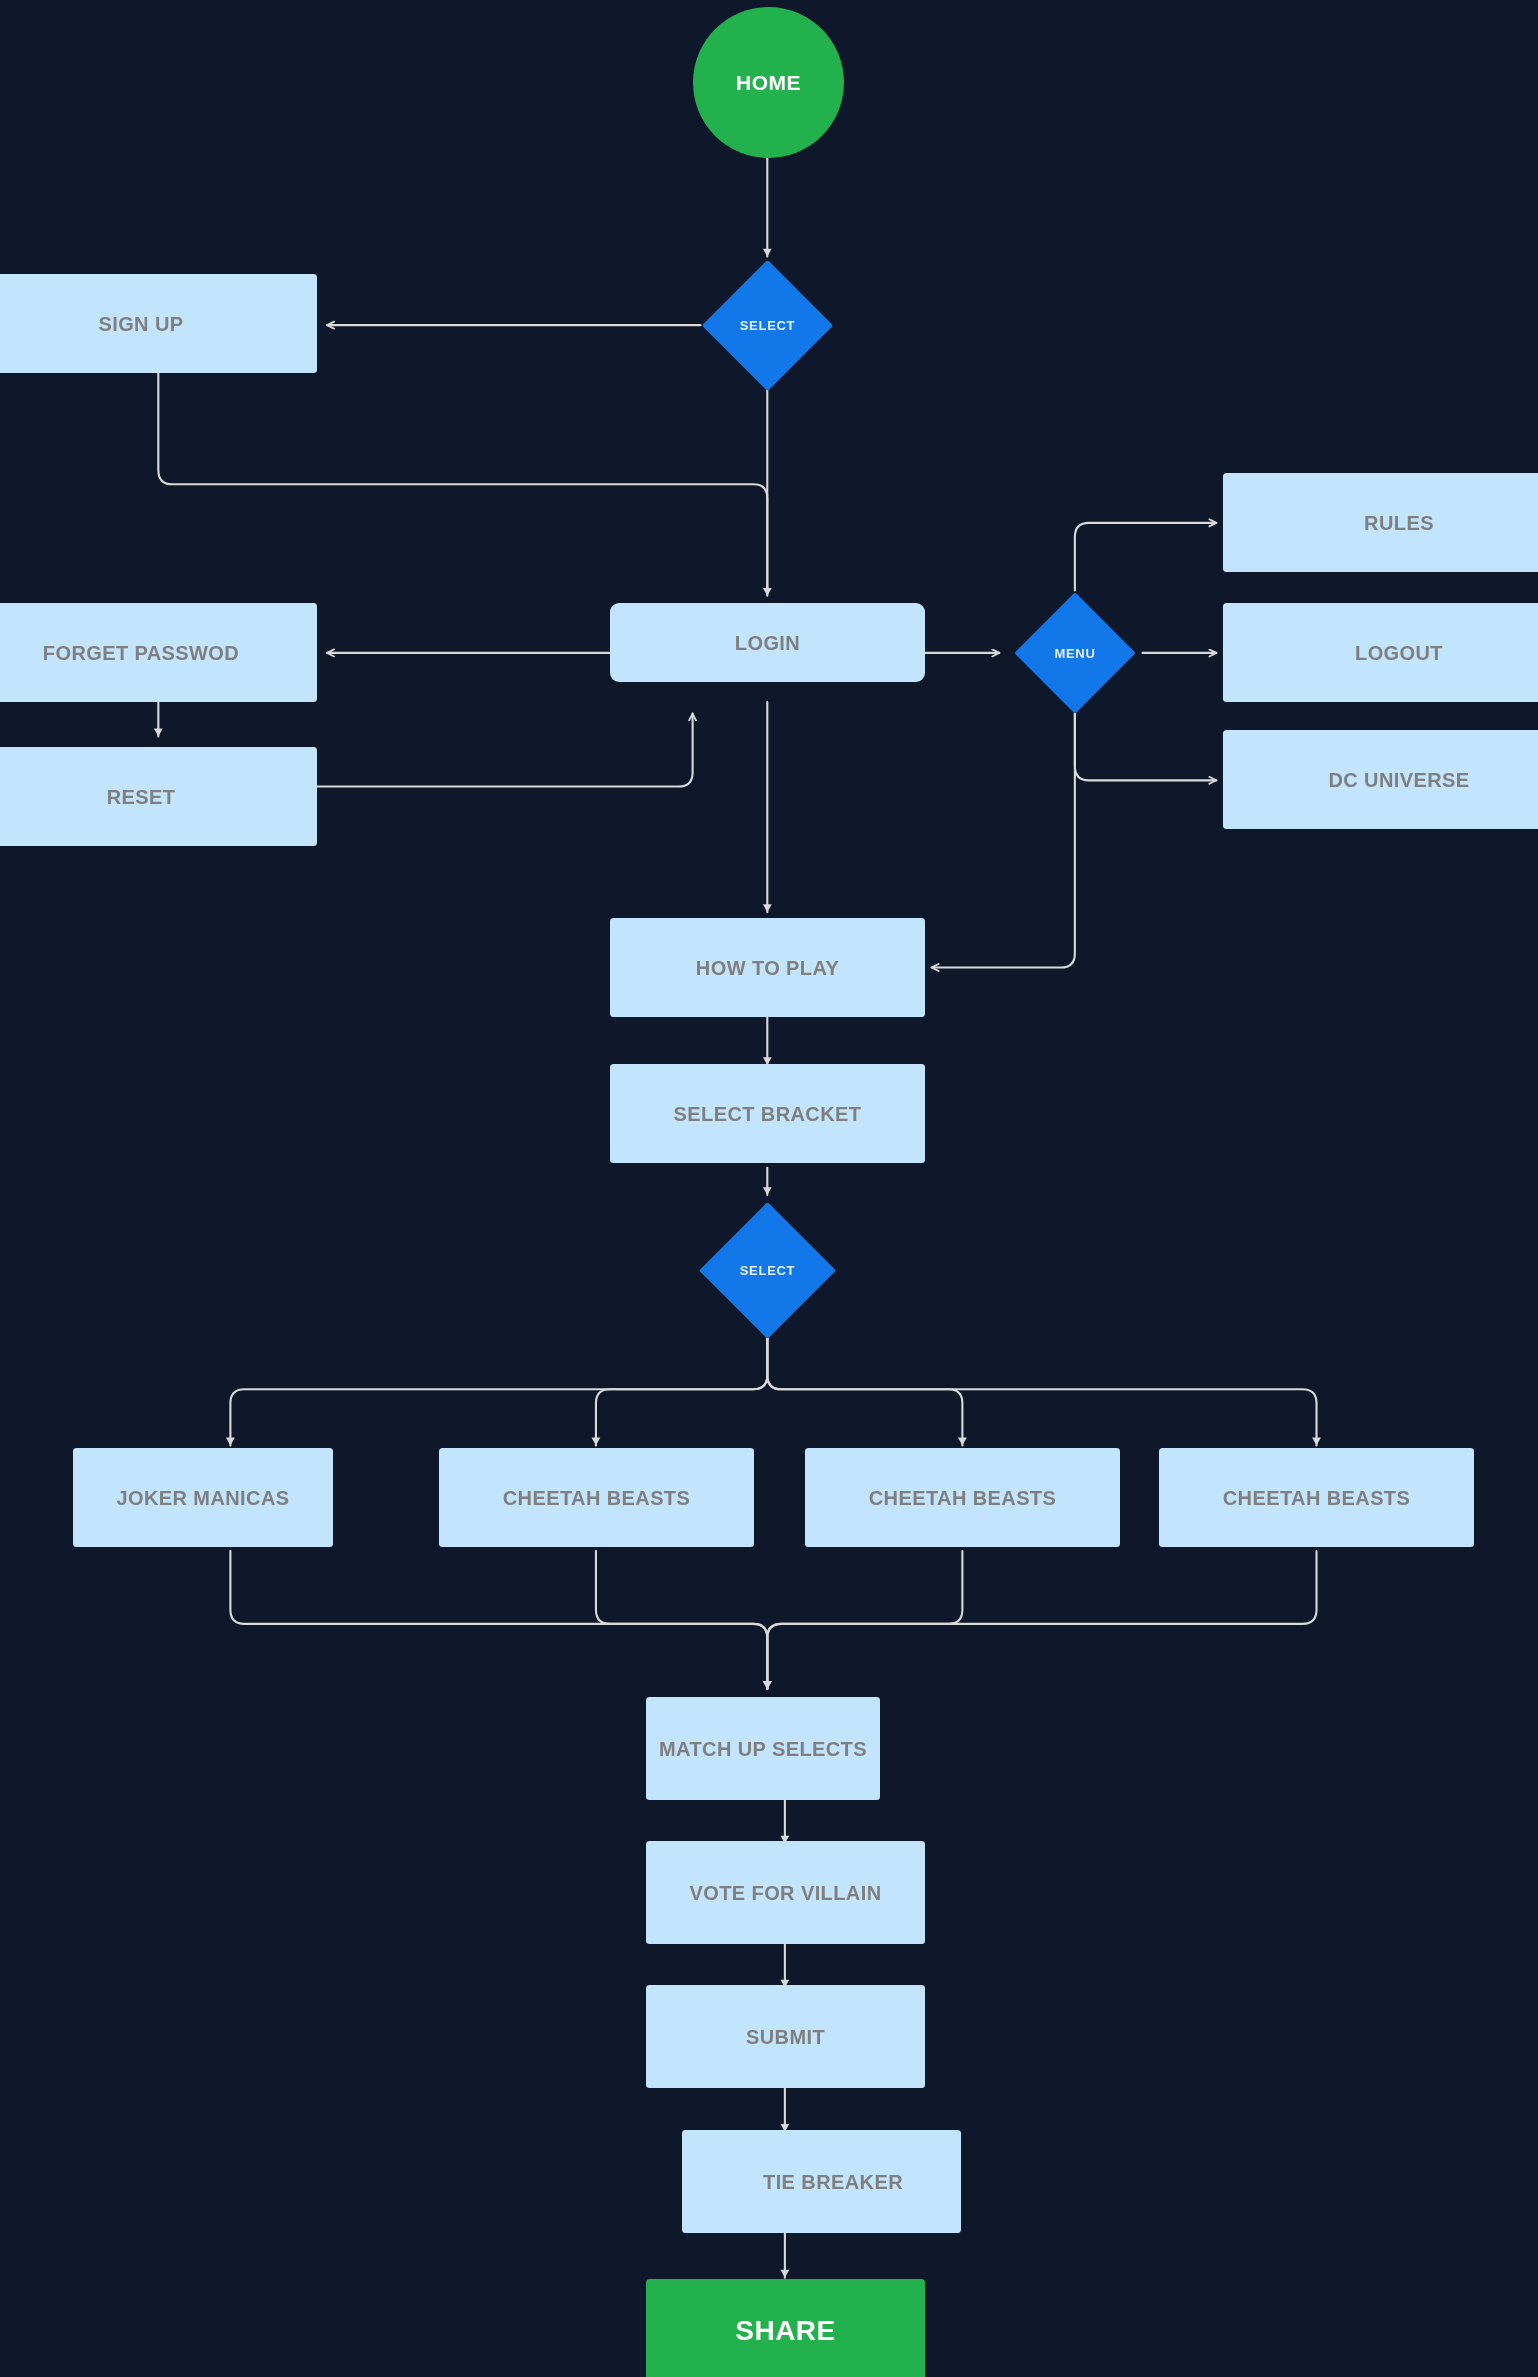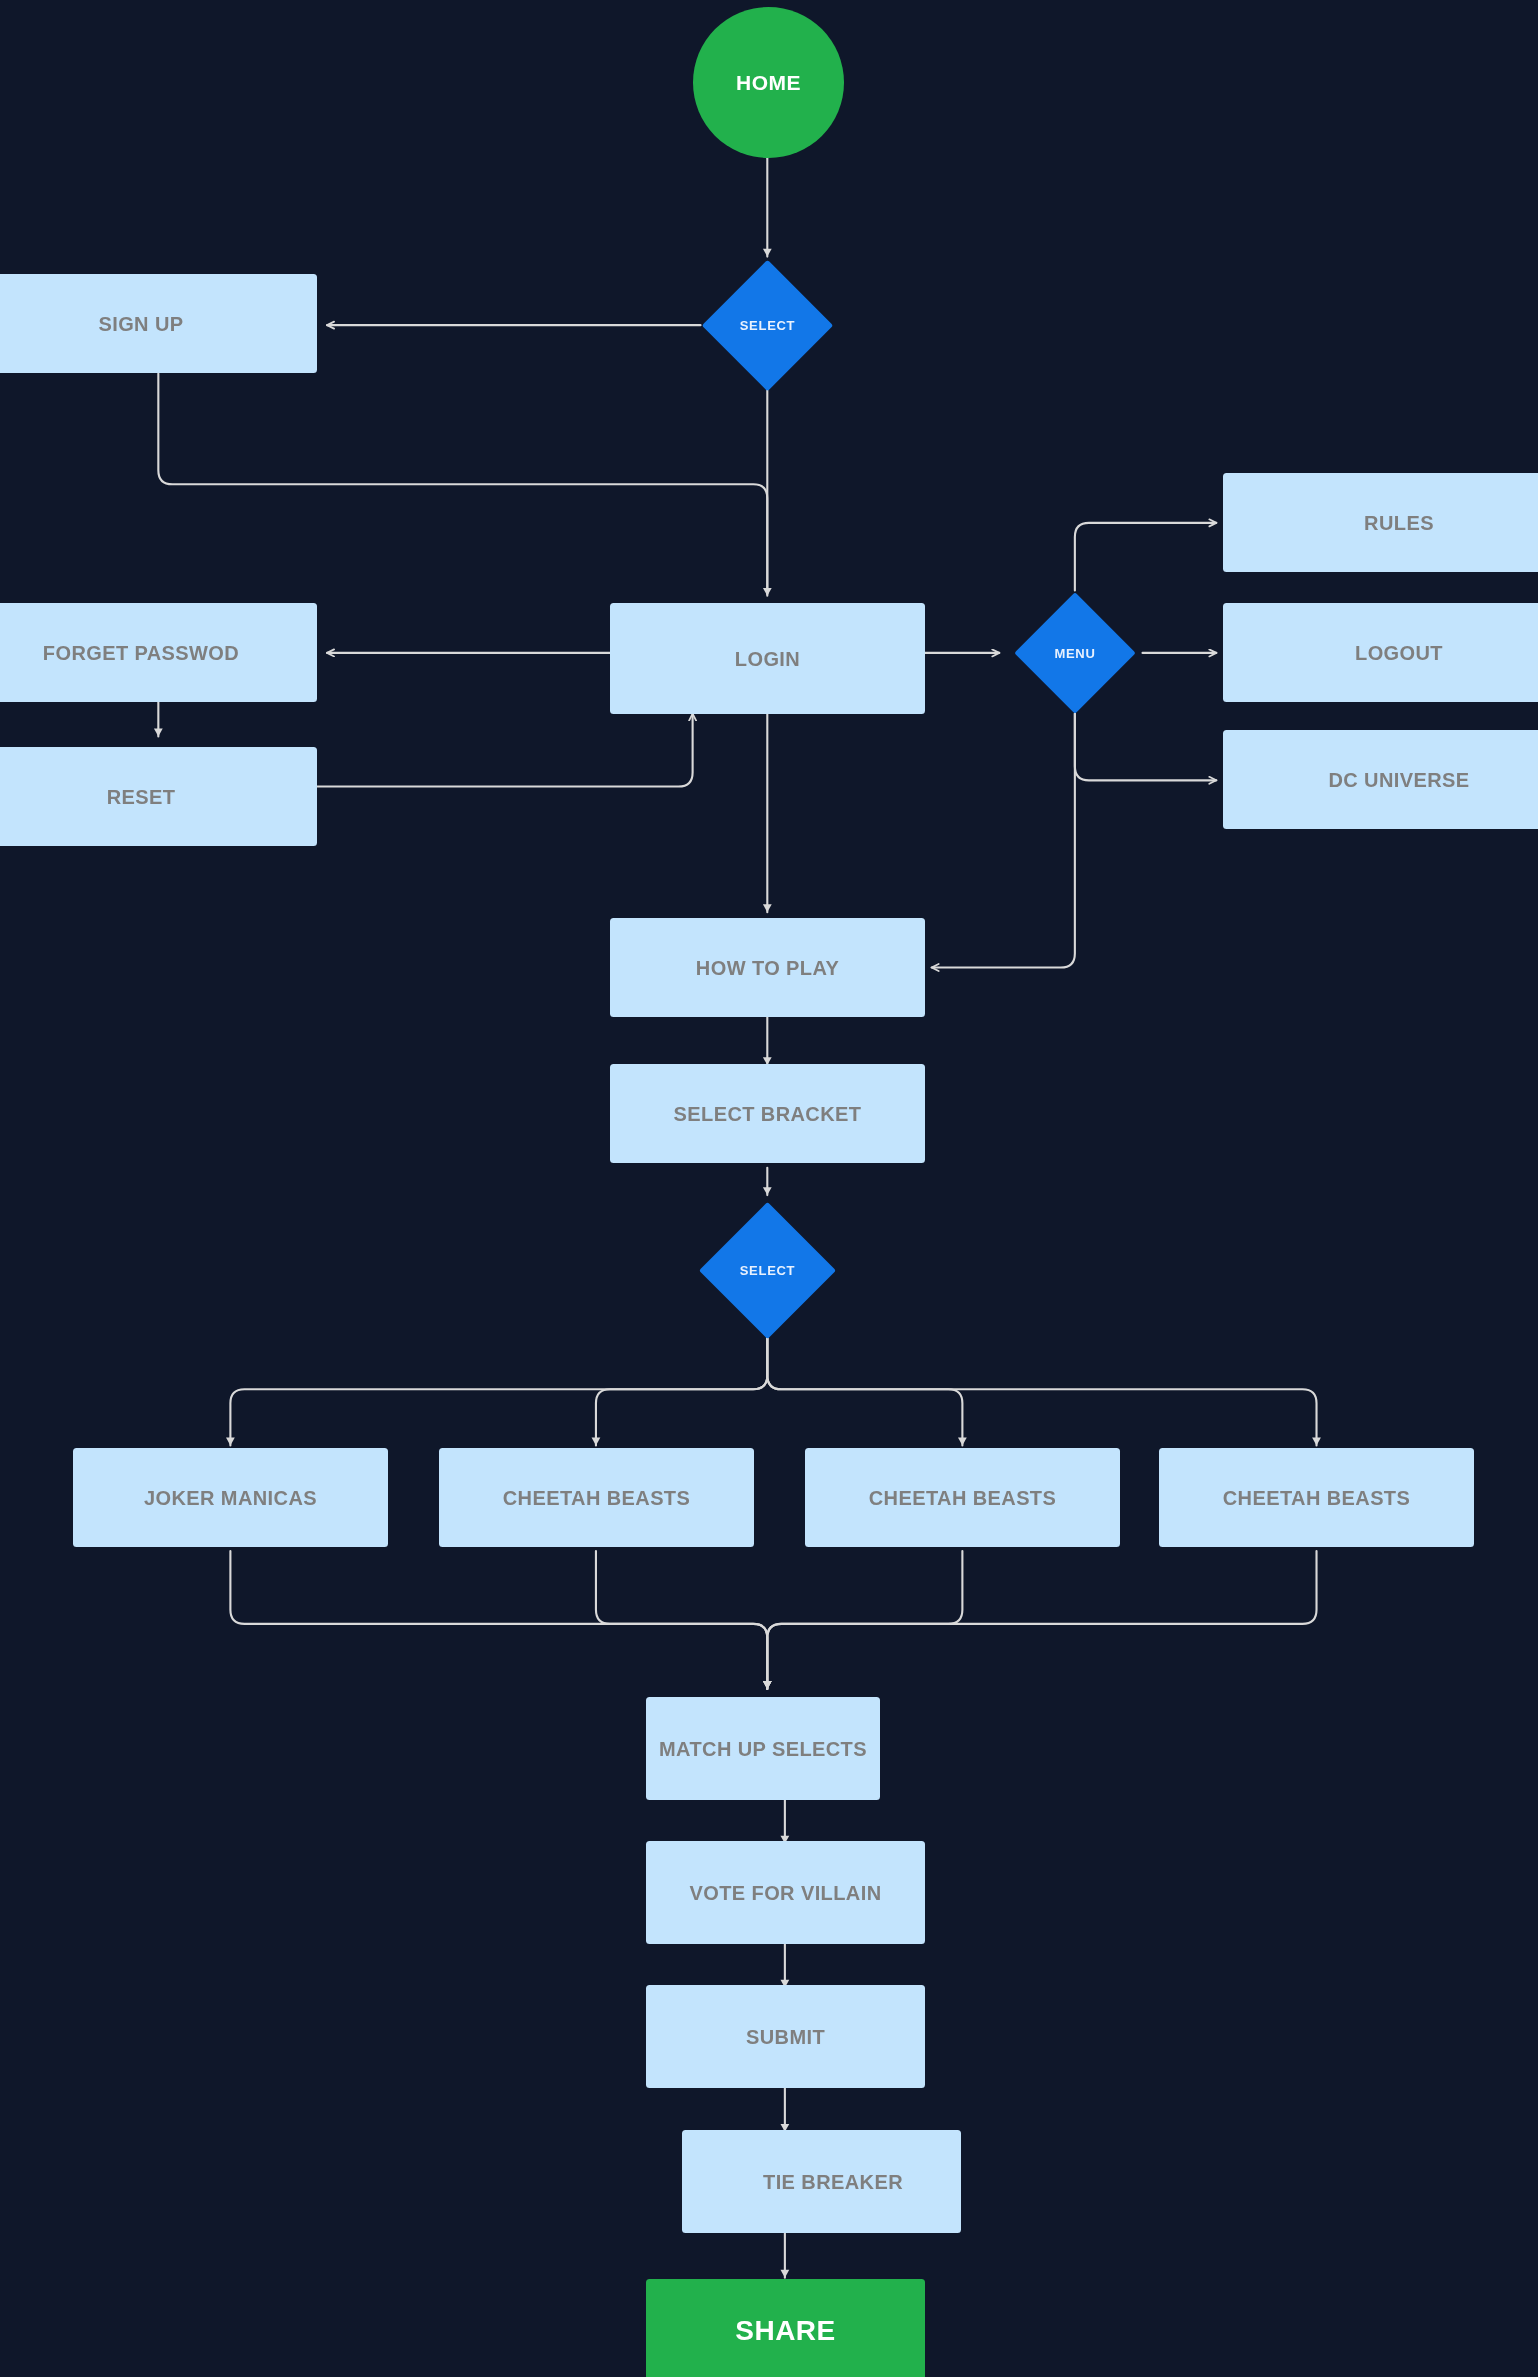--- a/index.html
+++ b/index.html
@@ -173,21 +173,21 @@
   </div>
 
   <div class="node rect" style="left:-35px; top:603px; width:352px; height:99px;">
     <span class="lbl">FORGET PASSWOD</span>
   </div>
 
   <div class="node rect" style="left:-35px; top:747px; width:352px; height:99px;">
     <span class="lbl">RESET</span>
   </div>
 
-  <div class="node rect" style="left:610px; top:603px; width:315px; height:111px;">
+  <div class="node rect" style="left:610px; top:603px; width:315px; height:79px;border-radius:9px;">
     <span class="lbl">LOGIN</span>
   </div>
 
   <div class="diamond-wrap" style="left:1032px; top:610px; width:86px; height:86px;">
     <div class="diamond-shape"></div>
     <span class="lbl">MENU</span>
   </div>
 
   <div class="node rect" style="left:1223px; top:473px; width:352px; height:99px;">
     <span class="lbl">RULES</span>
@@ -207,21 +207,21 @@
 
   <div class="node rect" style="left:610px; top:1064px; width:315px; height:99px;">
     <span class="lbl">SELECT BRACKET</span>
   </div>
 
   <div class="diamond-wrap" style="left:719px; top:1222px; width:97px; height:97px;">
     <div class="diamond-shape"></div>
     <span class="lbl">SELECT</span>
   </div>
 
-  <div class="node rect" style="left:73px; top:1448px; width:315px; height:99px;">
+  <div class="node rect" style="left:73px; top:1448px; width:260px; height:99px;">
     <span class="lbl">JOKER MANICAS</span>
   </div>
 
   <div class="node rect" style="left:439px; top:1448px; width:315px; height:99px;">
     <span class="lbl">CHEETAH BEASTS</span>
   </div>
 
   <div class="node rect" style="left:805px; top:1448px; width:315px; height:99px;">
     <span class="lbl">CHEETAH BEASTS</span>
   </div>

